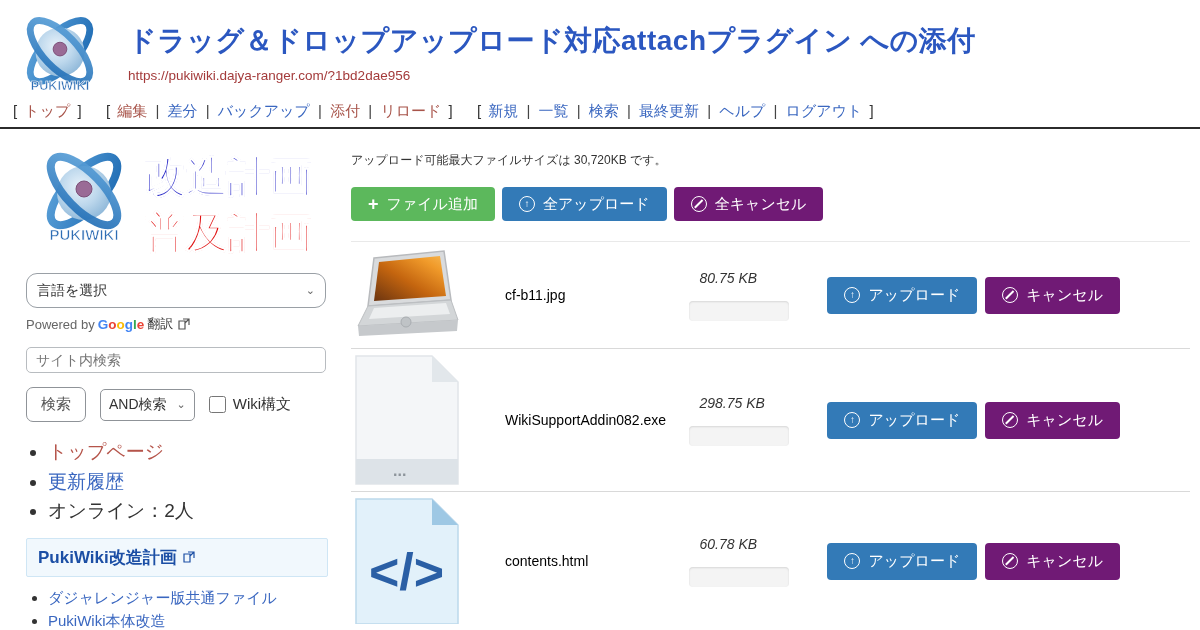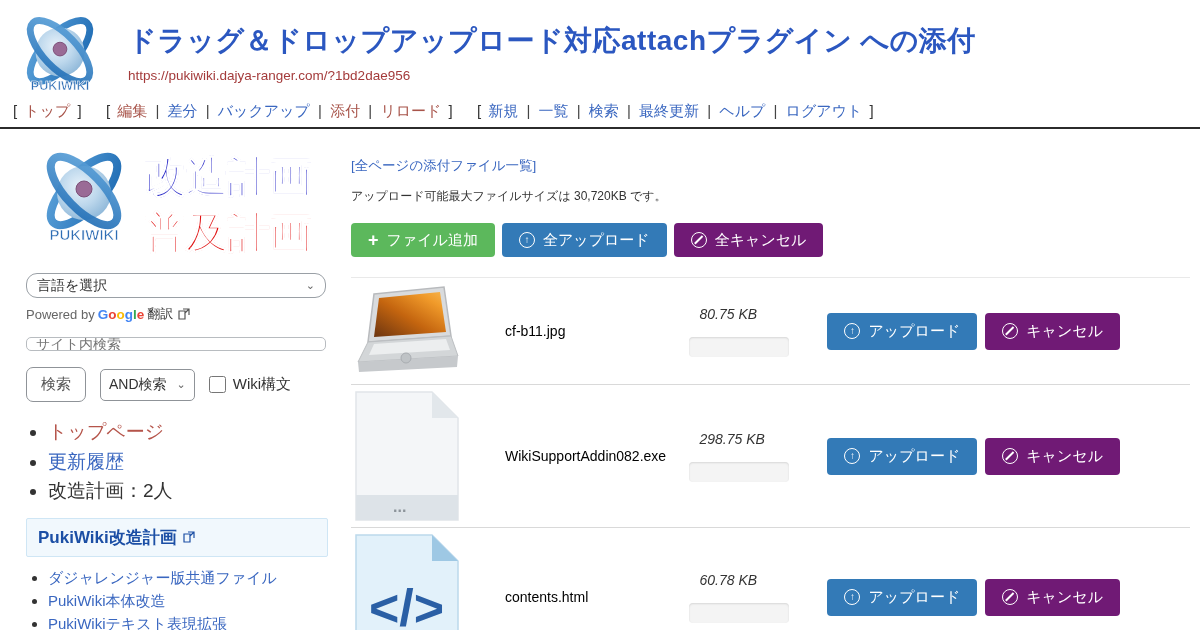--- a/index.html
+++ b/index.html
@@ -22,31 +22,31 @@
   .nav-br { color:#333; margin:0 3px; }
   .nav-group { margin-right:14px; }
 
   
   .page-body { display:flex; align-items:flex-start; }
   .sidebar { width:345px; flex:0 0 345px; padding:14px 14px 0 26px; }
   .main { flex:1; padding:10px 10px 0 6px; }
 
   
   .side-logo { width:302px; height:118px; display:block; }
-  .lang-select { margin-top:12px; width:300px; height:25px; border:1px solid #9aa0a6;
+  .lang-select { margin-top:12px; width:300px; height:35px; border:1px solid #9aa0a6;
     border-radius:11px; display:flex; align-items:center; justify-content:space-between;
     padding:0 10px; font-size:14px; color:#333; background:#fff; cursor:pointer; }
   .lang-caret { color:#666; font-size:11px; }
   .powered { margin-top:7px; font-size:13px; color:#666; display:flex; align-items:center; gap:3px; }
   .google-word { font-weight:bold; font-size:13.5px; letter-spacing:0; }
   .g-b{color:#4285F4}.g-r{color:#EA4335}.g-y{color:#FBBC05}.g-g{color:#34A853}
   .powered .trans { color:#333; }
   .ext-ico { display:inline-block; margin-left:2px; }
 
-  .site-search { margin-top:14px; width:300px; height:14px; border:1px solid #b8bcc0; border-radius:5px;
+  .site-search { margin-top:14px; width:300px; height:26px; border:1px solid #b8bcc0; border-radius:5px;
     padding:0 9px; font-size:14px; color:#333; outline:none; }
   .site-search::placeholder { color:#757575; }
   .search-row { margin-top:14px; display:flex; align-items:center; gap:14px; }
   .search-btn { border:1px solid #8f9398; border-radius:7px; background:#fff; color:#555;
     font-size:15px; padding:7px 14px; cursor:pointer; }
   .mode-select { border:1px solid #8f9398; border-radius:5px; background:#fff; color:#333;
     font-size:14px; padding:6px 8px; display:flex; align-items:center; gap:10px; cursor:pointer; }
   .wiki-chk { display:flex; align-items:center; gap:7px; font-size:15px; color:#333; }
   .wiki-chk input { width:17px; height:17px; }
 
@@ -193,21 +193,21 @@
       </div>
       <label class="wiki-chk">
         <input type="checkbox" style="">
         <span>Wiki構文</span>
       </label>
     </div>
 
     <ul class="side-list">
       <li><a class="lnk-v">トップページ</a></li>
       <li><a class="lnk">更新履歴</a></li>
-      <li><span>改造計画：2人</span></li>
+      <li><span>オンライン：2人</span></li>
     </ul>
 
     <div class="side-box">
       <a class="side-box-title">
         <span>PukiWiki改造計画</span>
         <svg class="ext-ico" width="12" height="12" viewBox="0 0 12 12">
             <path d="M1 3 h6 v8 h-6 z M5 1 h6 v6 M11 1 L6.5 5.5" fill="none" stroke="#1c4fa5" stroke-width="1.2"></path>
           </svg>
       </a>
     </div>
@@ -216,21 +216,20 @@
       <li><a class="lnk">ダジャレンジャー版共通ファイル</a></li>
       <li><a class="lnk">PukiWiki本体改造</a></li>
       <li><a class="lnk">PukiWikiテキスト表現拡張</a></li>
       <li></li>
 
     </ul>
   </div>
 
   <div class="main">
 
-    <a class="attach-link">[全ページの添付ファイル一覧]</a>
     <div class="max-size">アップロード可能最大ファイルサイズは 30,720KB です。</div>
 
     <div class="toolbar">
       <button class="tb-btn btn-green">
         <span class="plus-ico">+</span>
         <span>ファイル追加</span>
       </button>
       <button class="tb-btn btn-blue">
         <span class="circ-ico">↑</span>
         <span>全アップロード</span>

